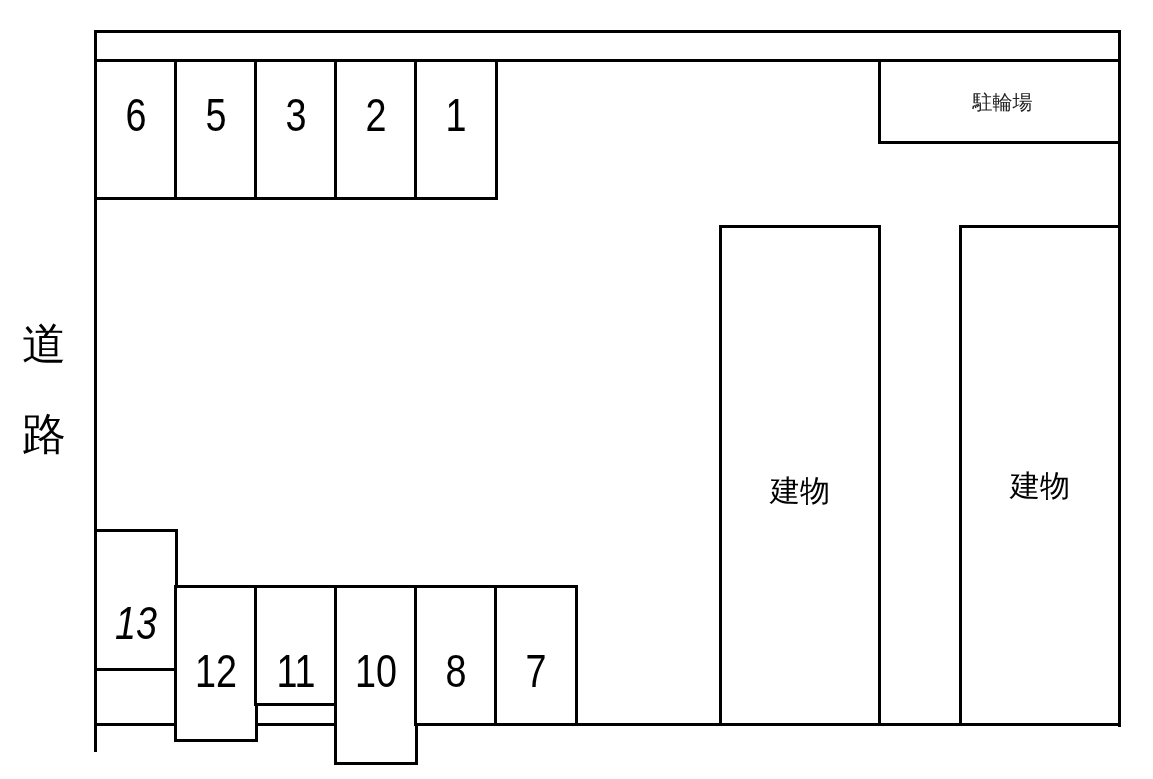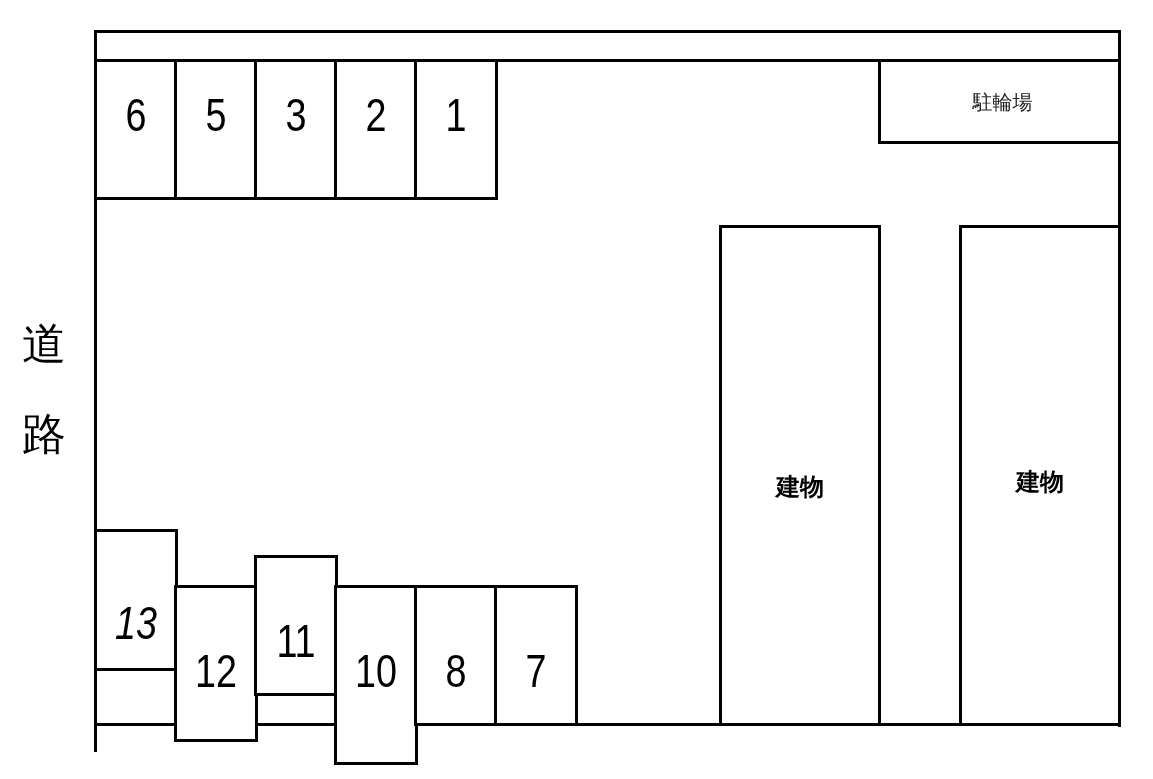--- a/index.html
+++ b/index.html
@@ -4,21 +4,21 @@
 <style>
   html, body { margin:0; padding:0; background:#ffffff; }
   body { width:1153px; height:779px; position:relative; overflow:hidden;
          font-family:"DejaVu Sans", sans-serif; color:#000; }
   .ln { position:absolute; background:#000; }
   .box { position:absolute; box-sizing:border-box; border:3px solid #000; background:#fff; }
   .num { position:absolute; font-family:"Liberation Sans Narrow","Liberation Sans", sans-serif;
          font-size:46px; line-height:1; transform:scaleX(0.82); transform-origin:center; text-align:center; }
   .lbl { position:absolute; white-space:nowrap; }
   .road { position:absolute; left:22px; font-size:44px; font-weight:300; line-height:1; }
-  .bld { font-size:24px; font-weight:bold; }
+  .bld { font-size:30px; font-weight:normal; }
   .bike { font-size:20px; color:#222; }
 </style>
 </head>
 <body>
 
 <div class="ln" style="left:94px;top:30px;width:1027px;height:3px;"></div>
 <div class="ln" style="left:94px;top:59px;width:1027px;height:3px;"></div>
 <div class="ln" style="left:94px;top:30px;width:3px;height:722px;"></div>
 <div class="ln" style="left:1118px;top:30px;width:3px;height:697px;"></div>
 <div class="ln" style="left:94px;top:723px;width:1027px;height:3px;"></div>
@@ -54,21 +54,21 @@
 </div>
 
 <div class="box" style="left:94px;top:529px;width:84px;height:142px;font-style:italic;">
   <span class="num" style="left:0;right:0;top:68px;">13</span>
 </div>
 <div class="box" style="left:94px;top:668px;width:84px;height:58px;"></div>
 
 <div class="box" style="left:174px;top:585px;width:84px;height:157px;">
   <span class="num" style="left:0;right:0;top:60px;">12</span>
 </div>
-<div class="box" style="left:254px;top:555px;width:84px;height:141px;">
+<div class="box" style="left:254px;top:585px;width:84px;height:121px;">
   <span class="num" style="left:0;right:0;top:60px;">11</span>
 </div>
 <div class="box" style="left:334px;top:585px;width:84px;height:180px;">
   <span class="num" style="left:0;right:0;top:60px;">10</span>
 </div>
 <div class="box" style="left:414px;top:585px;width:84px;height:141px;">
   <span class="num" style="left:0;right:0;top:60px;">8</span>
 </div>
 <div class="box" style="left:494px;top:585px;width:84px;height:141px;">
   <span class="num" style="left:0;right:0;top:60px;">7</span>

